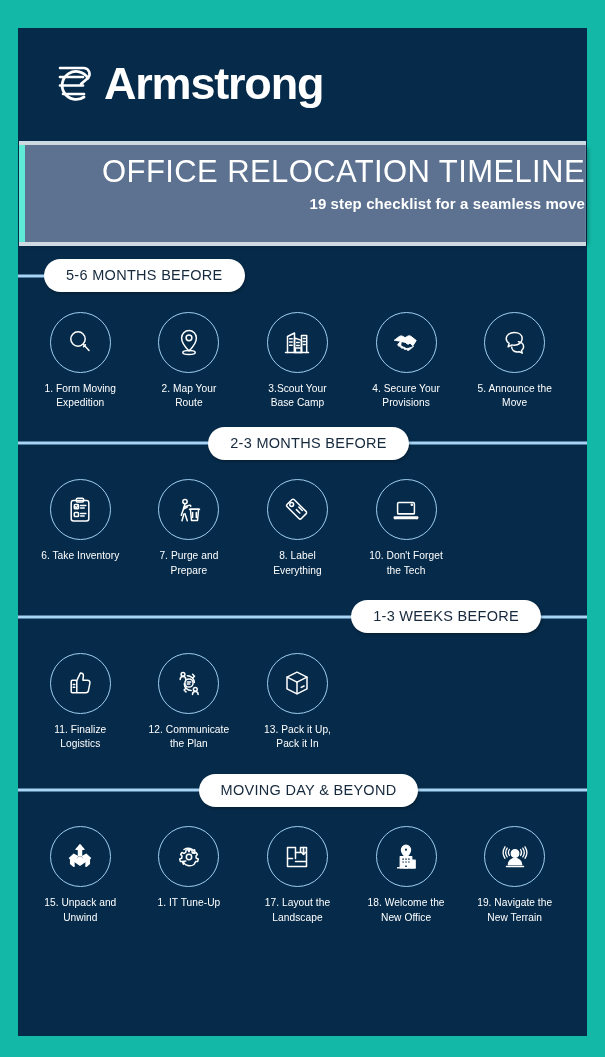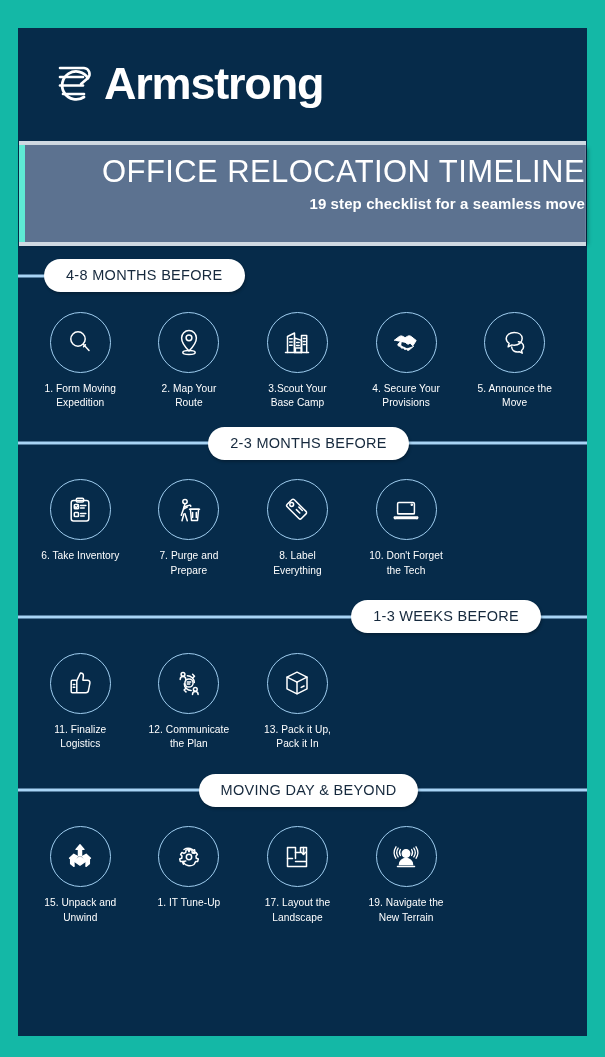--- a/index.html
+++ b/index.html
@@ -173,21 +173,21 @@
         <h1>OFFICE RELOCATION TIMELINE</h1>
         <h2>19 step checklist for a seamless move</h2>
       </div>
       <div class="rule"></div>
     </div>
 
     <div class="sections" id="sections">
         <div class="section">
           <div class="pill-row align-left">
             <div class="pill-line"></div>
-            <div class="pill">4-8 MONTHS BEFORE</div>
+            <div class="pill">5-6 MONTHS BEFORE</div>
           </div>
           <div class="items five">
             <div class="item">
               <div class="circle">
                 <svg width="30" height="30" viewBox="0 0 30 30" stroke="#ffffff" fill="none" stroke-width="1.5" stroke-linecap="round" stroke-linejoin="round">
                   <circle cx="13" cy="12" r="7.2"></circle>
                   <line x1="18.3" y1="17.3" x2="24" y2="23.5"></line>
                   <path d="M18.6 19.6 L20.4 17.8"></path>
                 </svg>
               </div>
@@ -391,20 +391,34 @@
                   <path d="M5.5 5.5 h8 v5 h5 v-5 h6 v19 h-19z"></path>
                   <path d="M13.5 10.5 v6"></path>
                   <path d="M5.5 16.5 h5"></path>
                   <path d="M13.5 19.5 h10"></path>
                   <path d="M21.5 5.5 v5 M21.5 12 v-1.5"></path>
                   <path d="M21.5 8 v4"></path>
                   <path d="M19.6 10.4 l1.9 2 1.9-2"></path>
                 </svg>
               </div>
               <div class="caption">17. Layout the<br>Landscape</div>
+            </div>
+            <div class="item">
+              <div class="circle">
+                <svg width="30" height="30" viewBox="0 0 30 30" fill="#ffffff" stroke="#ffffff" stroke-width="1.2" stroke-linejoin="round">
+                  <path d="M15 3.2 c-2.6 0-4.6 2.1-4.6 4.6 0 3.4 4.6 7.9 4.6 7.9 s4.6-4.5 4.6-7.9c0-2.5-2-4.6-4.6-4.6z"></path>
+                  <circle cx="15" cy="7.7" r="1.7" fill="#062b4a"></circle>
+                  <path d="M9.2 14.5 h11.6 v11.3 h-11.6z"></path>
+                  <path d="M20.8 18.2 h3.4 v7.6 h-3.4z"></path>
+                  <path d="M11.3 17.1h1.6M14.2 17.1h1.6M17.1 17.1h1.6M11.3 20h1.6M14.2 20h1.6M17.1 20h1.6" stroke="#062b4a" stroke-width="1.2"></path>
+                  <path d="M13.6 23 h2.8 v2.8 h-2.8z" fill="#062b4a"></path>
+                  <path d="M6 25.8 h18.6" stroke-width="1.4"></path>
+                </svg>
+              </div>
+              <div class="caption">18. Welcome the<br>New Office</div>
             </div>
             <div class="item">
               <div class="circle">
                 <svg width="30" height="30" viewBox="0 0 30 30" fill="#ffffff" stroke="#ffffff" stroke-width="1.3" stroke-linecap="round">
                   <circle cx="15" cy="11.5" r="3.8"></circle>
                   <path d="M8.4 22.6 c0-3.6 3-6.1 6.6-6.1 s6.6 2.5 6.6 6.1 z"></path>
                   <path d="M6.5 24.4 h17" stroke-width="1.5"></path>
                   <g fill="none">
                     <path d="M9.4 7.5 a5.5 5.5 0 0 0 0 6"></path>
                     <path d="M7.2 6.1 a8 8 0 0 0 0 8.8"></path>

